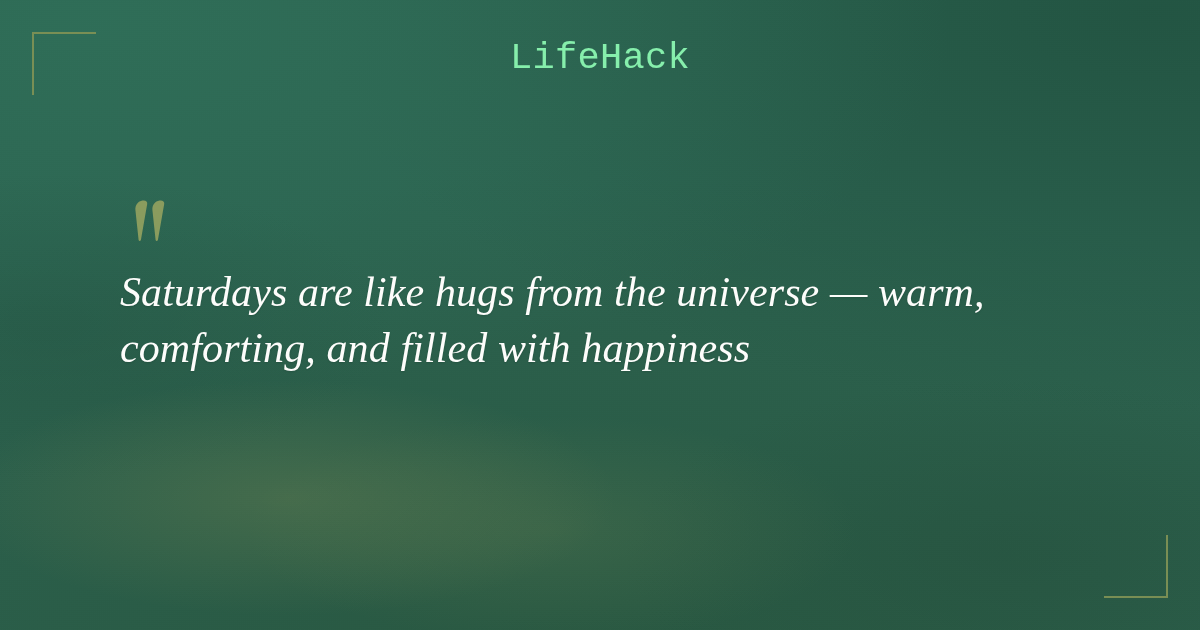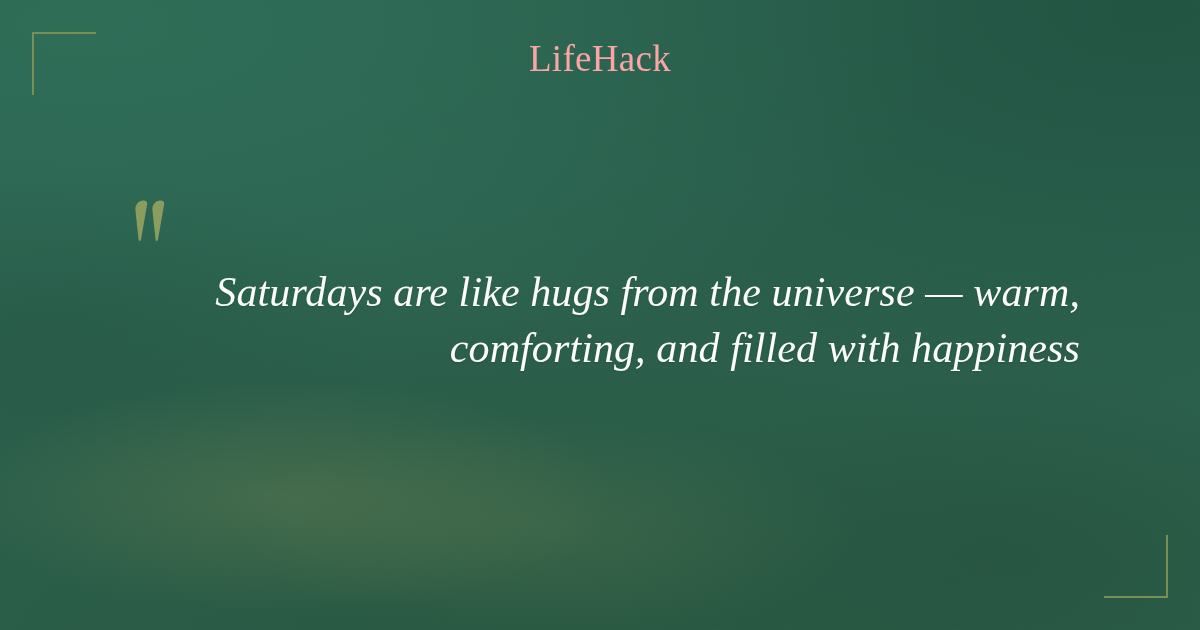--- a/index.html
+++ b/index.html
@@ -61,39 +61,39 @@
     border-right: 2px solid #7e9155;
     border-bottom: 2px solid #7e9155;
     opacity: 0.95;
   }
   .brand {
     position: absolute;
     top: 40px;
     left: 0;
     right: 0;
     text-align: center;
-    color: #fca5a5;
+    color: #86efac;
     font-size: 37px;
     line-height: 1;
     letter-spacing: 0.3px;
-    font-family: Liberation Serif, serif;
+    font-family: Liberation Mono, monospace;
   }
   .quote-mark {
     position: absolute;
     left: 128px;
     top: 198px;
     width: 52px;
     height: 48px;
   }
   .quote-block {
     position: absolute;
     left: 0;
     right: 0;
     top: 265px;
-    text-align: right;
+    text-align: left;
     padding: 0 120px;
     box-sizing: border-box;
   }
   .quote-text {
     color: #fdfdfb;
     font-size: 42px;
     line-height: 1.33;
     font-style: italic;
     font-family: "Liberation Serif", "DejaVu Serif", serif;
     letter-spacing: 0.1px;

